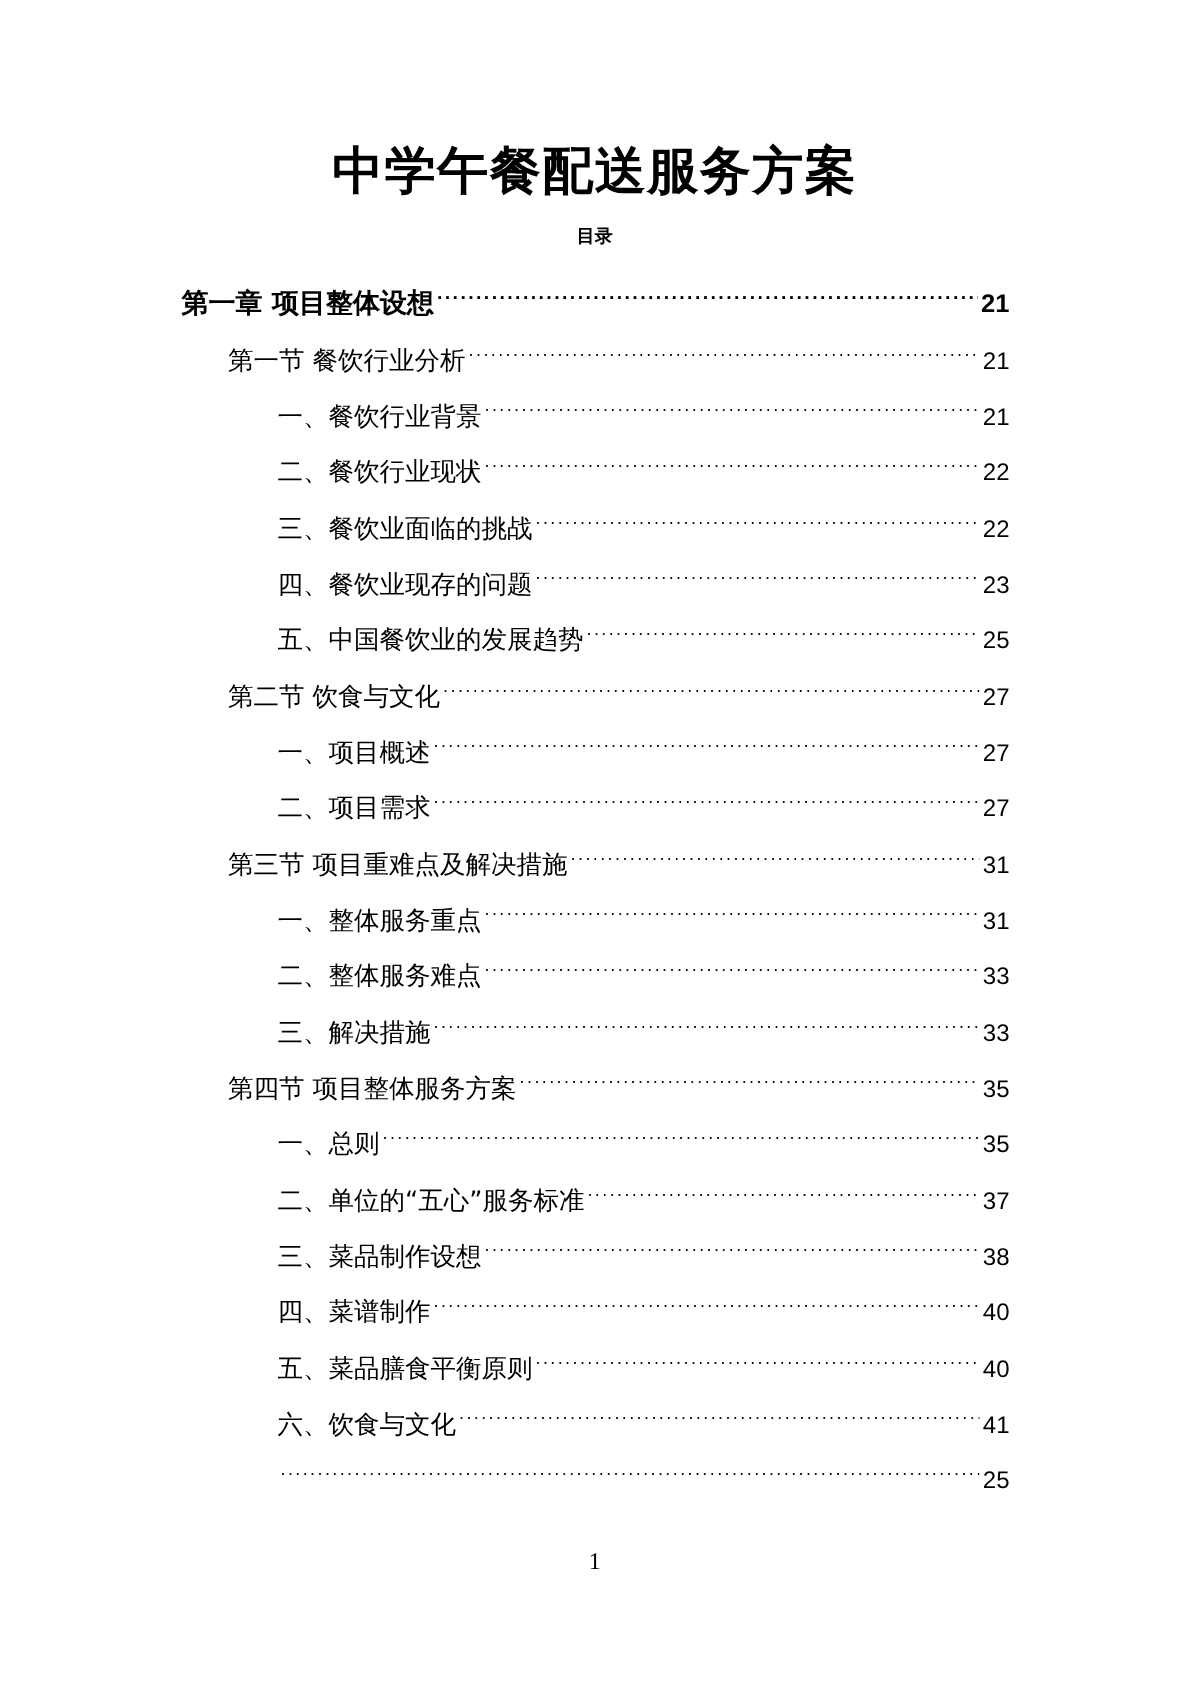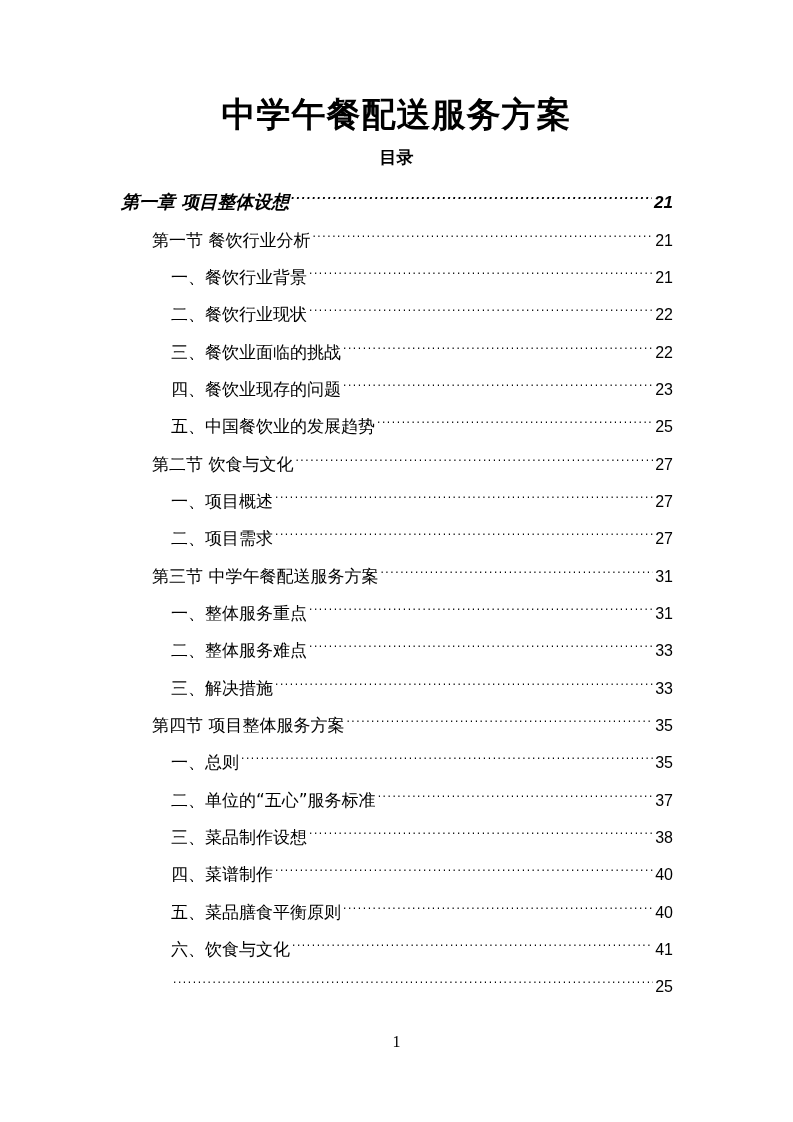--- a/index.html
+++ b/index.html
@@ -28,43 +28,43 @@
       font-size: 34px;
       font-weight: bold;
       letter-spacing: 1px;
       line-height: 48px;
     }
     .toc-heading {
       position: absolute;
       top: 144px;
       left: 0; right: 0;
       text-align: center;
-      font-size: 17px;
+      font-size: 12px;
       font-weight: bold;
       line-height: 26px;
     }
     .toc {
       position: absolute;
       top: 178px;
       left: 0;
       width: 793px;
     }
     .toc-row {
       position: absolute;
       display: flex;
       align-items: baseline;
       height: 30px;
       line-height: 30px;
       font-size: 17px;
       white-space: nowrap;
       right: 120px;
     }
-    .toc-row.level-1 { left: 121px; font-weight: bold; font-size: 18px; font-style: italic; }
+    .toc-row.level-1 { left: 121px; font-weight: bold; font-size: 18px; }
     .toc-row.level-2 { left: 152px; }
-    .toc-row.level-3 { left: 171px; }
+    .toc-row.level-3 { left: 185px; }
     .toc-label { flex: 0 0 auto; }
     .toc-leader {
       flex: 1 1 auto;
       overflow: hidden;
       margin: 0 2px;
       position: relative;
       height: 30px;
     }
     .toc-leader::after {
       content: "....................................................................................................................................................................................................................................................................";
@@ -146,21 +146,21 @@
       <span class="toc-label">一、项目概述</span>
       <span class="toc-leader"></span>
       <span class="toc-page">27</span>
     </div>
     <div class="toc-row level-3" style="top:336px">
       <span class="toc-label">二、项目需求</span>
       <span class="toc-leader"></span>
       <span class="toc-page">27</span>
     </div>
     <div class="toc-row level-2" style="top:374px">
-      <span class="toc-label">第三节  中学午餐配送服务方案</span>
+      <span class="toc-label">第三节  项目重难点及解决措施</span>
       <span class="toc-leader"></span>
       <span class="toc-page">31</span>
     </div>
     <div class="toc-row level-3" style="top:411px">
       <span class="toc-label">一、整体服务重点</span>
       <span class="toc-leader"></span>
       <span class="toc-page">31</span>
     </div>
     <div class="toc-row level-3" style="top:448px">
       <span class="toc-label">二、整体服务难点</span>

